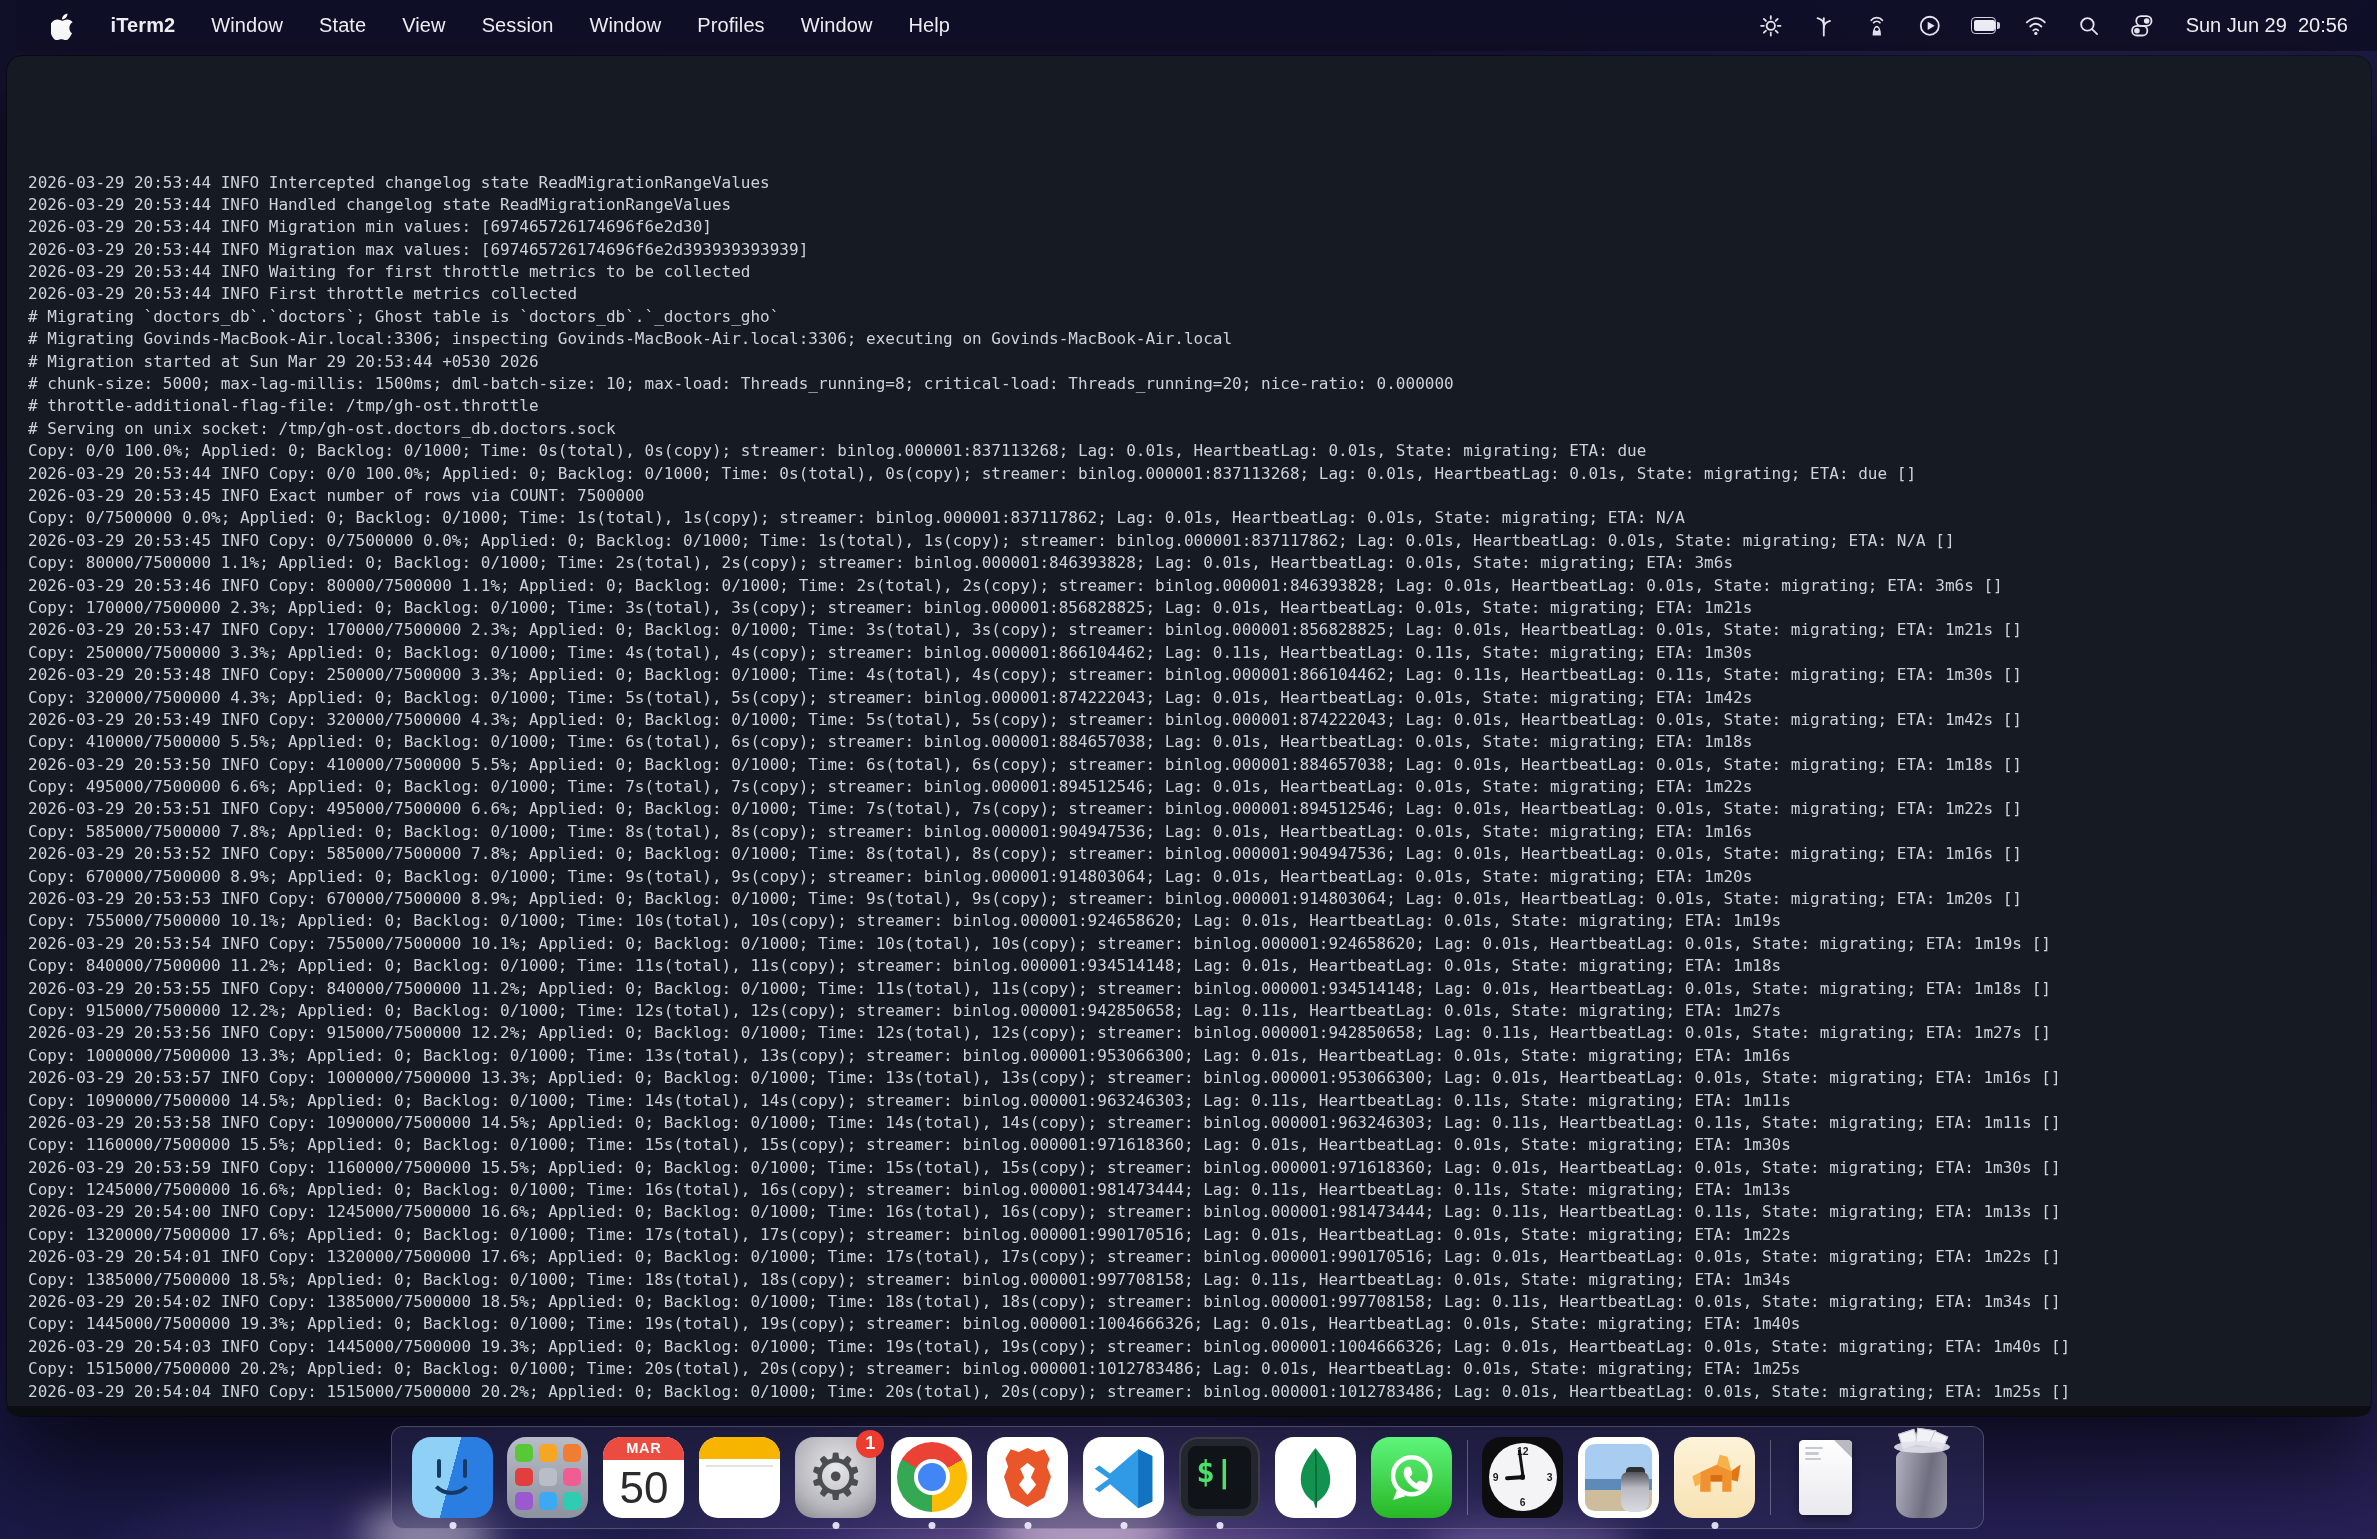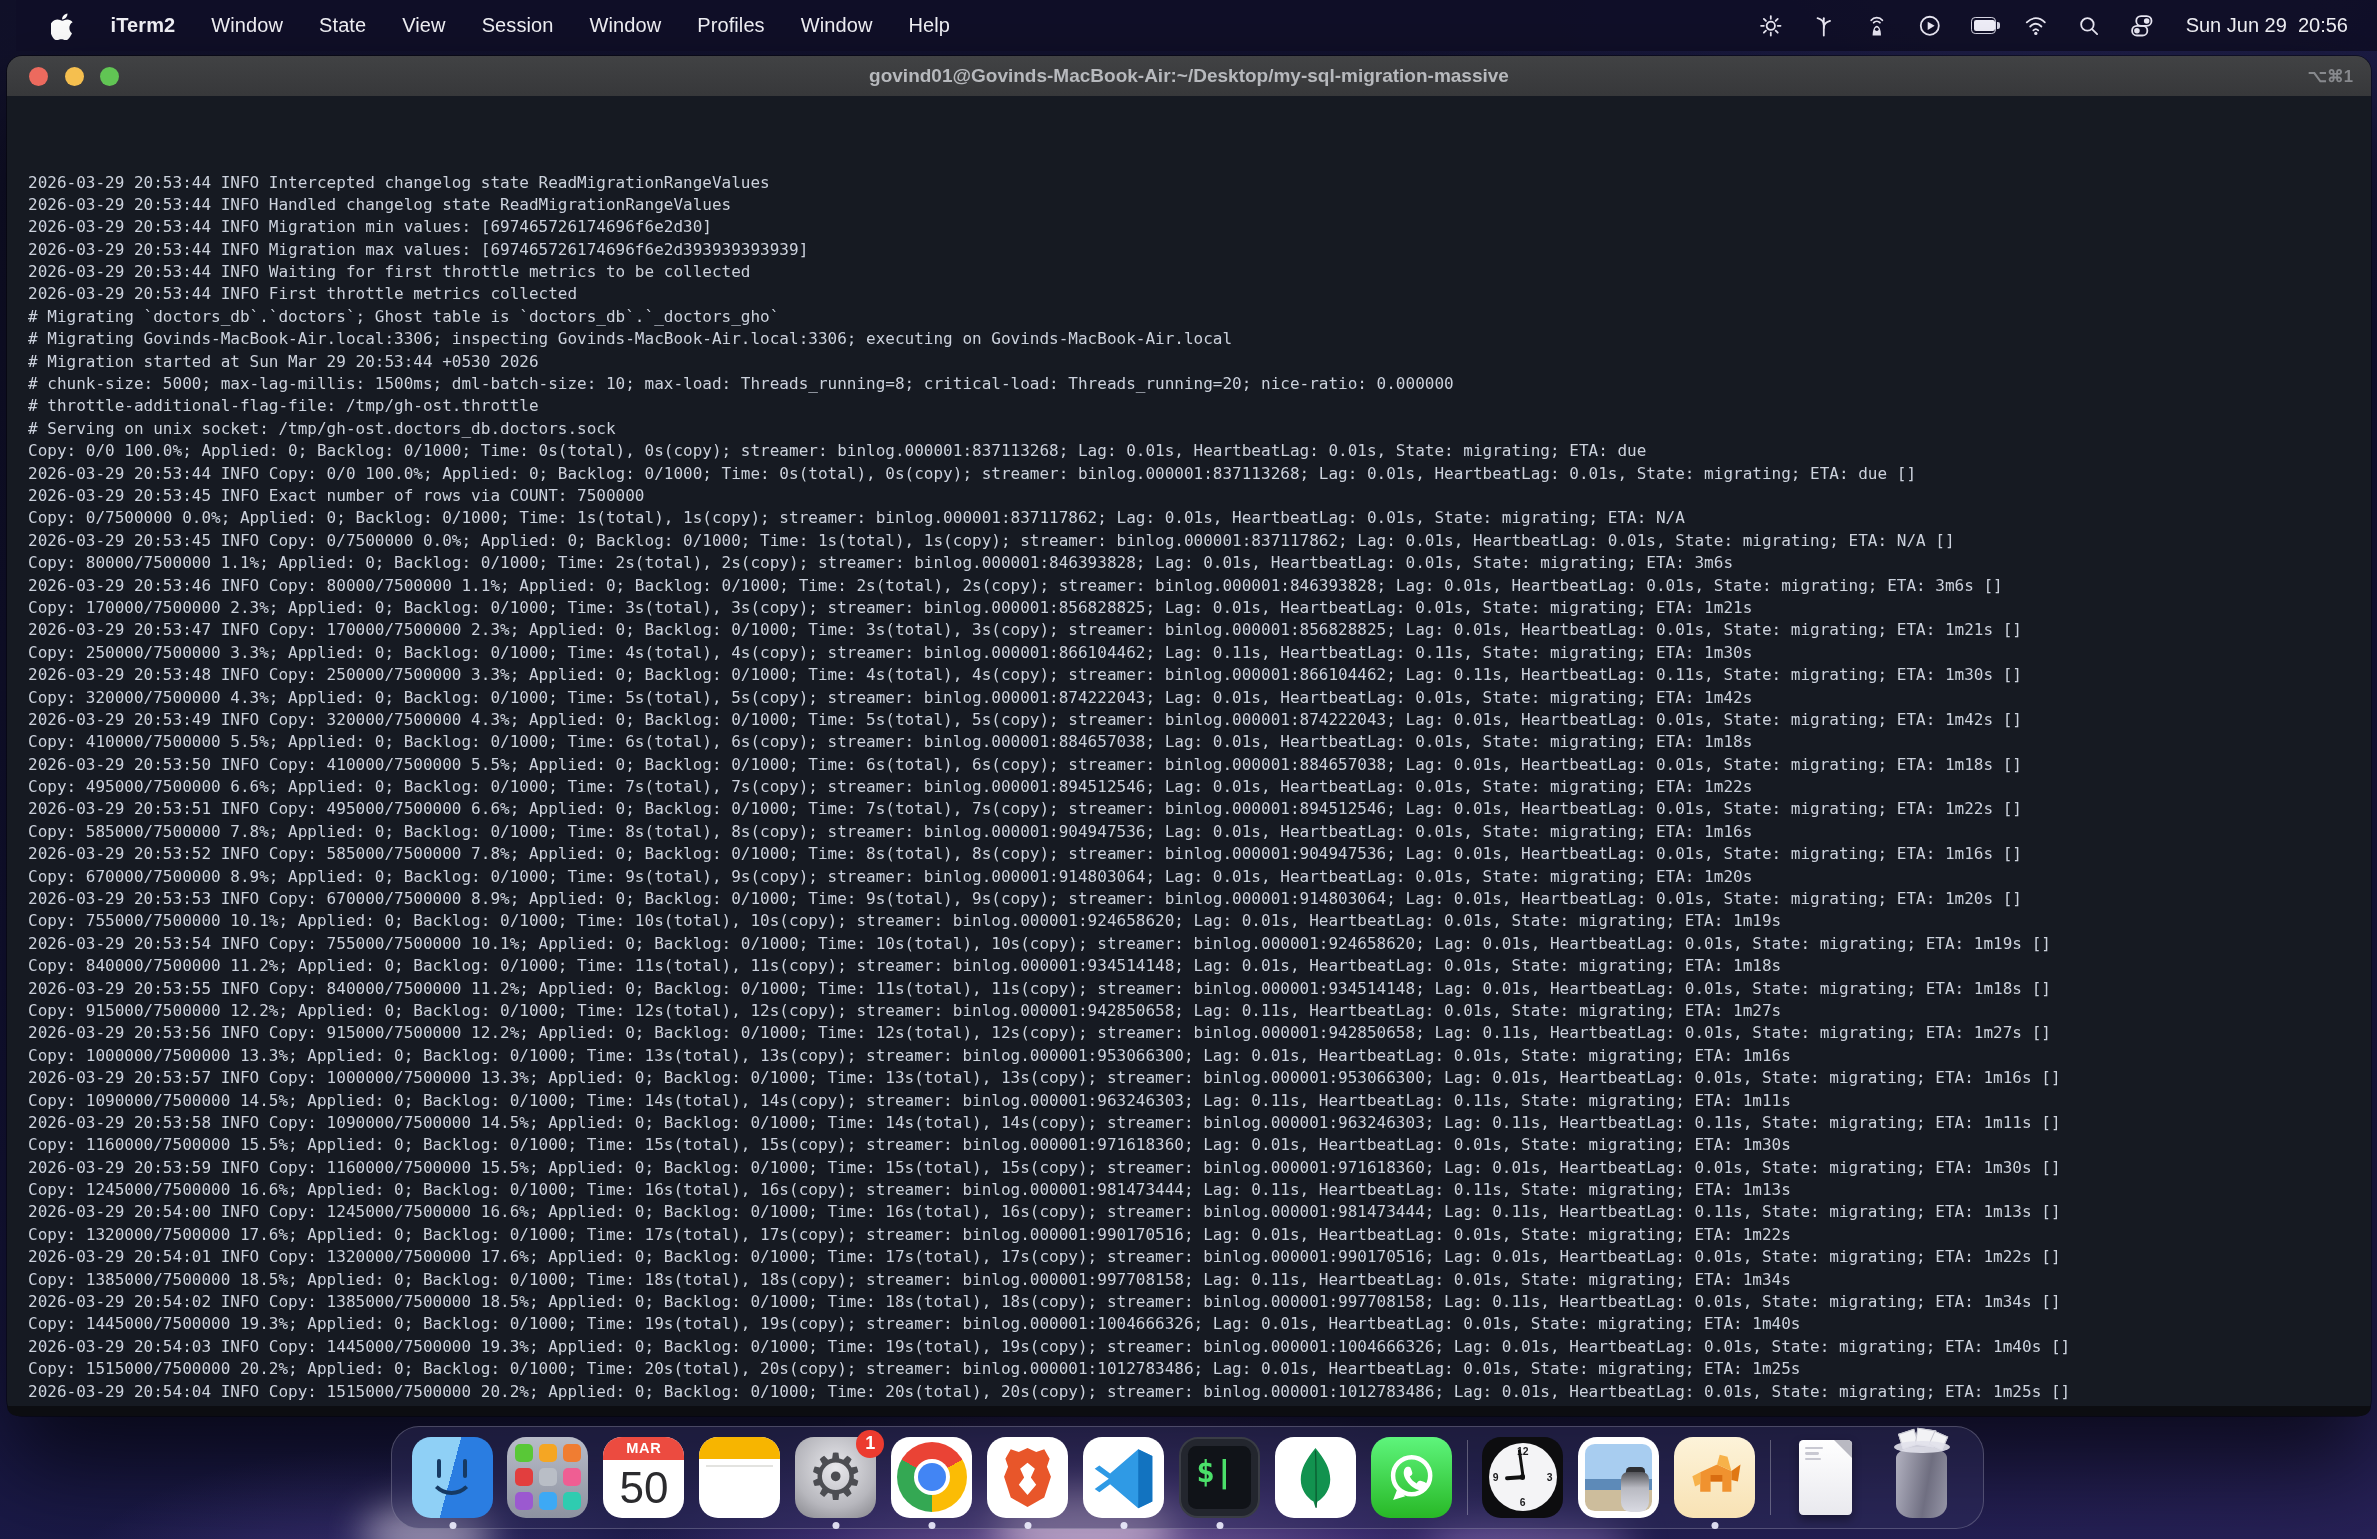--- a/index.html
+++ b/index.html
@@ -42,21 +42,21 @@
   .tl.min{background:#f5bf4f;}
   .tl.zoom{background:#61c554;}
   .wtitle{position:absolute;left:50%;transform:translateX(-50%);color:#b7b9bd;font-size:19px;font-weight:700;white-space:nowrap;}
   .wshortcut{position:absolute;right:18px;color:#87898d;font-size:16.7px;font-weight:600;}
   .term{position:absolute;left:0;right:0;top:40px;bottom:9.7px;overflow:hidden;padding:8.3px 0 0 21px;
     font-family:"DejaVu Sans Mono",monospace;font-size:16px;line-height:22.4px;color:#ccd2dd;white-space:pre;}
   .tline{height:22.4px;}
   .wbottom{position:absolute;left:0;right:0;bottom:0;height:9.7px;background:#0c0d11;border-radius:0 0 15.3px 15.3px;}
 
   
-  .dock{position:absolute;left:391px;top:1426px;width:1593px;height:103px;border-radius:28px;box-sizing:border-box;
+  .dock{position:absolute;left:391px;top:1426px;width:1593px;height:103px;border-radius:12px;box-sizing:border-box;
     background:rgba(48,46,92,.46);border:1.4px solid rgba(255,255,255,.20);
     display:flex;align-items:center;justify-content:space-evenly;padding:0 5.6px;}
   .ditem{position:relative;width:82px;height:82px;flex:0 0 auto;}
   .dicon{width:81px;height:81px;border-radius:19px;position:relative;overflow:hidden;}
   .dsep{width:1.4px;height:75px;background:rgba(255,255,255,.28);flex:0 0 auto;}
   .rdot{position:absolute;left:50%;transform:translateX(-50%);bottom:-10.4px;width:7px;height:7px;border-radius:50%;
     background:rgba(240,240,255,.9);}
   .badge{position:absolute;top:-7px;right:-7px;width:28px;height:28px;border-radius:50%;background:#ec3b2f;
     color:#fff;font-size:18px;font-weight:600;display:flex;align-items:center;justify-content:center;z-index:3;}
 
@@ -223,27 +223,20 @@
           <rect x="9" y="3" width="22" height="14" rx="7"></rect>
           <circle cx="24" cy="10" r="4" fill="#eceaf6" stroke="none"></circle>
           <rect x="3" y="17" width="22" height="14" rx="7"></rect>
           <circle cx="10" cy="24" r="4" fill="#eceaf6" stroke="none"></circle>
         </svg>
       </span>
     <span class="mclock">Sun Jun 29  20:56</span>
   </div>
 
   <div class="window">
-    <div class="titlebar">
-      <span class="tl close"></span>
-      <span class="tl min"></span>
-      <span class="tl zoom"></span>
-      <span class="wtitle">govind01@Govinds-MacBook-Air:~/Desktop/my-sql-migration-massive</span>
-      <span class="wshortcut">⌥⌘1</span>
-    </div>
     <div class="term">
       
     <div class="tline">2026-03-29 20:53:44 INFO Intercepted changelog state ReadMigrationRangeValues</div><div class="tline">2026-03-29 20:53:44 INFO Handled changelog state ReadMigrationRangeValues</div><div class="tline">2026-03-29 20:53:44 INFO Migration min values: [697465726174696f6e2d30]</div><div class="tline">2026-03-29 20:53:44 INFO Migration max values: [697465726174696f6e2d393939393939]</div><div class="tline">2026-03-29 20:53:44 INFO Waiting for first throttle metrics to be collected</div><div class="tline">2026-03-29 20:53:44 INFO First throttle metrics collected</div><div class="tline"># Migrating `doctors_db`.`doctors`; Ghost table is `doctors_db`.`_doctors_gho`</div><div class="tline"># Migrating Govinds-MacBook-Air.local:3306; inspecting Govinds-MacBook-Air.local:3306; executing on Govinds-MacBook-Air.local</div><div class="tline"># Migration started at Sun Mar 29 20:53:44 +0530 2026</div><div class="tline"># chunk-size: 5000; max-lag-millis: 1500ms; dml-batch-size: 10; max-load: Threads_running=8; critical-load: Threads_running=20; nice-ratio: 0.000000</div><div class="tline"># throttle-additional-flag-file: /tmp/gh-ost.throttle</div><div class="tline"># Serving on unix socket: /tmp/gh-ost.doctors_db.doctors.sock</div><div class="tline">Copy: 0/0 100.0%; Applied: 0; Backlog: 0/1000; Time: 0s(total), 0s(copy); streamer: binlog.000001:837113268; Lag: 0.01s, HeartbeatLag: 0.01s, State: migrating; ETA: due</div><div class="tline">2026-03-29 20:53:44 INFO Copy: 0/0 100.0%; Applied: 0; Backlog: 0/1000; Time: 0s(total), 0s(copy); streamer: binlog.000001:837113268; Lag: 0.01s, HeartbeatLag: 0.01s, State: migrating; ETA: due []</div><div class="tline">2026-03-29 20:53:45 INFO Exact number of rows via COUNT: 7500000</div><div class="tline">Copy: 0/7500000 0.0%; Applied: 0; Backlog: 0/1000; Time: 1s(total), 1s(copy); streamer: binlog.000001:837117862; Lag: 0.01s, HeartbeatLag: 0.01s, State: migrating; ETA: N/A</div><div class="tline">2026-03-29 20:53:45 INFO Copy: 0/7500000 0.0%; Applied: 0; Backlog: 0/1000; Time: 1s(total), 1s(copy); streamer: binlog.000001:837117862; Lag: 0.01s, HeartbeatLag: 0.01s, State: migrating; ETA: N/A []</div><div class="tline">Copy: 80000/7500000 1.1%; Applied: 0; Backlog: 0/1000; Time: 2s(total), 2s(copy); streamer: binlog.000001:846393828; Lag: 0.01s, HeartbeatLag: 0.01s, State: migrating; ETA: 3m6s</div><div class="tline">2026-03-29 20:53:46 INFO Copy: 80000/7500000 1.1%; Applied: 0; Backlog: 0/1000; Time: 2s(total), 2s(copy); streamer: binlog.000001:846393828; Lag: 0.01s, HeartbeatLag: 0.01s, State: migrating; ETA: 3m6s []</div><div class="tline">Copy: 170000/7500000 2.3%; Applied: 0; Backlog: 0/1000; Time: 3s(total), 3s(copy); streamer: binlog.000001:856828825; Lag: 0.01s, HeartbeatLag: 0.01s, State: migrating; ETA: 1m21s</div><div class="tline">2026-03-29 20:53:47 INFO Copy: 170000/7500000 2.3%; Applied: 0; Backlog: 0/1000; Time: 3s(total), 3s(copy); streamer: binlog.000001:856828825; Lag: 0.01s, HeartbeatLag: 0.01s, State: migrating; ETA: 1m21s []</div><div class="tline">Copy: 250000/7500000 3.3%; Applied: 0; Backlog: 0/1000; Time: 4s(total), 4s(copy); streamer: binlog.000001:866104462; Lag: 0.11s, HeartbeatLag: 0.11s, State: migrating; ETA: 1m30s</div><div class="tline">2026-03-29 20:53:48 INFO Copy: 250000/7500000 3.3%; Applied: 0; Backlog: 0/1000; Time: 4s(total), 4s(copy); streamer: binlog.000001:866104462; Lag: 0.11s, HeartbeatLag: 0.11s, State: migrating; ETA: 1m30s []</div><div class="tline">Copy: 320000/7500000 4.3%; Applied: 0; Backlog: 0/1000; Time: 5s(total), 5s(copy); streamer: binlog.000001:874222043; Lag: 0.01s, HeartbeatLag: 0.01s, State: migrating; ETA: 1m42s</div><div class="tline">2026-03-29 20:53:49 INFO Copy: 320000/7500000 4.3%; Applied: 0; Backlog: 0/1000; Time: 5s(total), 5s(copy); streamer: binlog.000001:874222043; Lag: 0.01s, HeartbeatLag: 0.01s, State: migrating; ETA: 1m42s []</div><div class="tline">Copy: 410000/7500000 5.5%; Applied: 0; Backlog: 0/1000; Time: 6s(total), 6s(copy); streamer: binlog.000001:884657038; Lag: 0.01s, HeartbeatLag: 0.01s, State: migrating; ETA: 1m18s</div><div class="tline">2026-03-29 20:53:50 INFO Copy: 410000/7500000 5.5%; Applied: 0; Backlog: 0/1000; Time: 6s(total), 6s(copy); streamer: binlog.000001:884657038; Lag: 0.01s, HeartbeatLag: 0.01s, State: migrating; ETA: 1m18s []</div><div class="tline">Copy: 495000/7500000 6.6%; Applied: 0; Backlog: 0/1000; Time: 7s(total), 7s(copy); streamer: binlog.000001:894512546; Lag: 0.01s, HeartbeatLag: 0.01s, State: migrating; ETA: 1m22s</div><div class="tline">2026-03-29 20:53:51 INFO Copy: 495000/7500000 6.6%; Applied: 0; Backlog: 0/1000; Time: 7s(total), 7s(copy); streamer: binlog.000001:894512546; Lag: 0.01s, HeartbeatLag: 0.01s, State: migrating; ETA: 1m22s []</div><div class="tline">Copy: 585000/7500000 7.8%; Applied: 0; Backlog: 0/1000; Time: 8s(total), 8s(copy); streamer: binlog.000001:904947536; Lag: 0.01s, HeartbeatLag: 0.01s, State: migrating; ETA: 1m16s</div><div class="tline">2026-03-29 20:53:52 INFO Copy: 585000/7500000 7.8%; Applied: 0; Backlog: 0/1000; Time: 8s(total), 8s(copy); streamer: binlog.000001:904947536; Lag: 0.01s, HeartbeatLag: 0.01s, State: migrating; ETA: 1m16s []</div><div class="tline">Copy: 670000/7500000 8.9%; Applied: 0; Backlog: 0/1000; Time: 9s(total), 9s(copy); streamer: binlog.000001:914803064; Lag: 0.01s, HeartbeatLag: 0.01s, State: migrating; ETA: 1m20s</div><div class="tline">2026-03-29 20:53:53 INFO Copy: 670000/7500000 8.9%; Applied: 0; Backlog: 0/1000; Time: 9s(total), 9s(copy); streamer: binlog.000001:914803064; Lag: 0.01s, HeartbeatLag: 0.01s, State: migrating; ETA: 1m20s []</div><div class="tline">Copy: 755000/7500000 10.1%; Applied: 0; Backlog: 0/1000; Time: 10s(total), 10s(copy); streamer: binlog.000001:924658620; Lag: 0.01s, HeartbeatLag: 0.01s, State: migrating; ETA: 1m19s</div><div class="tline">2026-03-29 20:53:54 INFO Copy: 755000/7500000 10.1%; Applied: 0; Backlog: 0/1000; Time: 10s(total), 10s(copy); streamer: binlog.000001:924658620; Lag: 0.01s, HeartbeatLag: 0.01s, State: migrating; ETA: 1m19s []</div><div class="tline">Copy: 840000/7500000 11.2%; Applied: 0; Backlog: 0/1000; Time: 11s(total), 11s(copy); streamer: binlog.000001:934514148; Lag: 0.01s, HeartbeatLag: 0.01s, State: migrating; ETA: 1m18s</div><div class="tline">2026-03-29 20:53:55 INFO Copy: 840000/7500000 11.2%; Applied: 0; Backlog: 0/1000; Time: 11s(total), 11s(copy); streamer: binlog.000001:934514148; Lag: 0.01s, HeartbeatLag: 0.01s, State: migrating; ETA: 1m18s []</div><div class="tline">Copy: 915000/7500000 12.2%; Applied: 0; Backlog: 0/1000; Time: 12s(total), 12s(copy); streamer: binlog.000001:942850658; Lag: 0.11s, HeartbeatLag: 0.01s, State: migrating; ETA: 1m27s</div><div class="tline">2026-03-29 20:53:56 INFO Copy: 915000/7500000 12.2%; Applied: 0; Backlog: 0/1000; Time: 12s(total), 12s(copy); streamer: binlog.000001:942850658; Lag: 0.11s, HeartbeatLag: 0.01s, State: migrating; ETA: 1m27s []</div><div class="tline">Copy: 1000000/7500000 13.3%; Applied: 0; Backlog: 0/1000; Time: 13s(total), 13s(copy); streamer: binlog.000001:953066300; Lag: 0.01s, HeartbeatLag: 0.01s, State: migrating; ETA: 1m16s</div><div class="tline">2026-03-29 20:53:57 INFO Copy: 1000000/7500000 13.3%; Applied: 0; Backlog: 0/1000; Time: 13s(total), 13s(copy); streamer: binlog.000001:953066300; Lag: 0.01s, HeartbeatLag: 0.01s, State: migrating; ETA: 1m16s []</div><div class="tline">Copy: 1090000/7500000 14.5%; Applied: 0; Backlog: 0/1000; Time: 14s(total), 14s(copy); streamer: binlog.000001:963246303; Lag: 0.11s, HeartbeatLag: 0.11s, State: migrating; ETA: 1m11s</div><div class="tline">2026-03-29 20:53:58 INFO Copy: 1090000/7500000 14.5%; Applied: 0; Backlog: 0/1000; Time: 14s(total), 14s(copy); streamer: binlog.000001:963246303; Lag: 0.11s, HeartbeatLag: 0.11s, State: migrating; ETA: 1m11s []</div><div class="tline">Copy: 1160000/7500000 15.5%; Applied: 0; Backlog: 0/1000; Time: 15s(total), 15s(copy); streamer: binlog.000001:971618360; Lag: 0.01s, HeartbeatLag: 0.01s, State: migrating; ETA: 1m30s</div><div class="tline">2026-03-29 20:53:59 INFO Copy: 1160000/7500000 15.5%; Applied: 0; Backlog: 0/1000; Time: 15s(total), 15s(copy); streamer: binlog.000001:971618360; Lag: 0.01s, HeartbeatLag: 0.01s, State: migrating; ETA: 1m30s []</div><div class="tline">Copy: 1245000/7500000 16.6%; Applied: 0; Backlog: 0/1000; Time: 16s(total), 16s(copy); streamer: binlog.000001:981473444; Lag: 0.11s, HeartbeatLag: 0.11s, State: migrating; ETA: 1m13s</div><div class="tline">2026-03-29 20:54:00 INFO Copy: 1245000/7500000 16.6%; Applied: 0; Backlog: 0/1000; Time: 16s(total), 16s(copy); streamer: binlog.000001:981473444; Lag: 0.11s, HeartbeatLag: 0.11s, State: migrating; ETA: 1m13s []</div><div class="tline">Copy: 1320000/7500000 17.6%; Applied: 0; Backlog: 0/1000; Time: 17s(total), 17s(copy); streamer: binlog.000001:990170516; Lag: 0.01s, HeartbeatLag: 0.01s, State: migrating; ETA: 1m22s</div><div class="tline">2026-03-29 20:54:01 INFO Copy: 1320000/7500000 17.6%; Applied: 0; Backlog: 0/1000; Time: 17s(total), 17s(copy); streamer: binlog.000001:990170516; Lag: 0.01s, HeartbeatLag: 0.01s, State: migrating; ETA: 1m22s []</div><div class="tline">Copy: 1385000/7500000 18.5%; Applied: 0; Backlog: 0/1000; Time: 18s(total), 18s(copy); streamer: binlog.000001:997708158; Lag: 0.11s, HeartbeatLag: 0.01s, State: migrating; ETA: 1m34s</div><div class="tline">2026-03-29 20:54:02 INFO Copy: 1385000/7500000 18.5%; Applied: 0; Backlog: 0/1000; Time: 18s(total), 18s(copy); streamer: binlog.000001:997708158; Lag: 0.11s, HeartbeatLag: 0.01s, State: migrating; ETA: 1m34s []</div><div class="tline">Copy: 1445000/7500000 19.3%; Applied: 0; Backlog: 0/1000; Time: 19s(total), 19s(copy); streamer: binlog.000001:1004666326; Lag: 0.01s, HeartbeatLag: 0.01s, State: migrating; ETA: 1m40s</div><div class="tline">2026-03-29 20:54:03 INFO Copy: 1445000/7500000 19.3%; Applied: 0; Backlog: 0/1000; Time: 19s(total), 19s(copy); streamer: binlog.000001:1004666326; Lag: 0.01s, HeartbeatLag: 0.01s, State: migrating; ETA: 1m40s []</div><div class="tline">Copy: 1515000/7500000 20.2%; Applied: 0; Backlog: 0/1000; Time: 20s(total), 20s(copy); streamer: binlog.000001:1012783486; Lag: 0.01s, HeartbeatLag: 0.01s, State: migrating; ETA: 1m25s</div><div class="tline">2026-03-29 20:54:04 INFO Copy: 1515000/7500000 20.2%; Applied: 0; Backlog: 0/1000; Time: 20s(total), 20s(copy); streamer: binlog.000001:1012783486; Lag: 0.01s, HeartbeatLag: 0.01s, State: migrating; ETA: 1m25s []</div><div class="tline">Copy: 1595000/7500000 21.3%; Applied: 0; Backlog: 0/1000; Time: 21s(total), 21s(copy); streamer: binlog.000001:1022059548; Lag: 0.01s, HeartbeatLag: 0.01s, State: migrating; ETA: 1m13s</div></div>
     <div class="wbottom"></div>
   </div>
 
   <div class="dock">
     <div class="ditem">
       <div class="dicon finder">
         <span class="f-eye l"></span>

